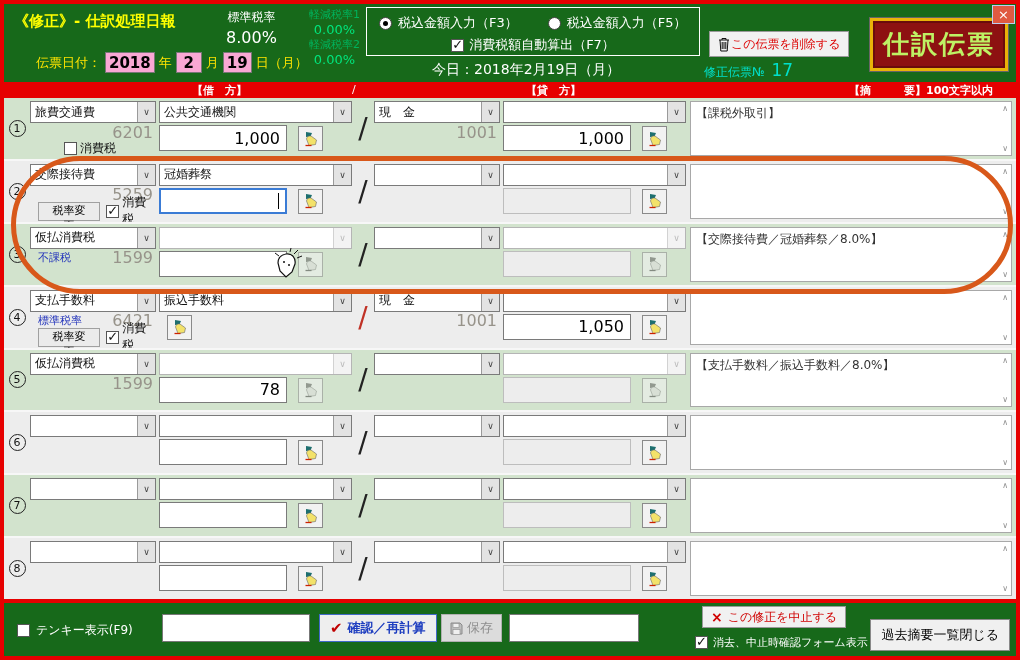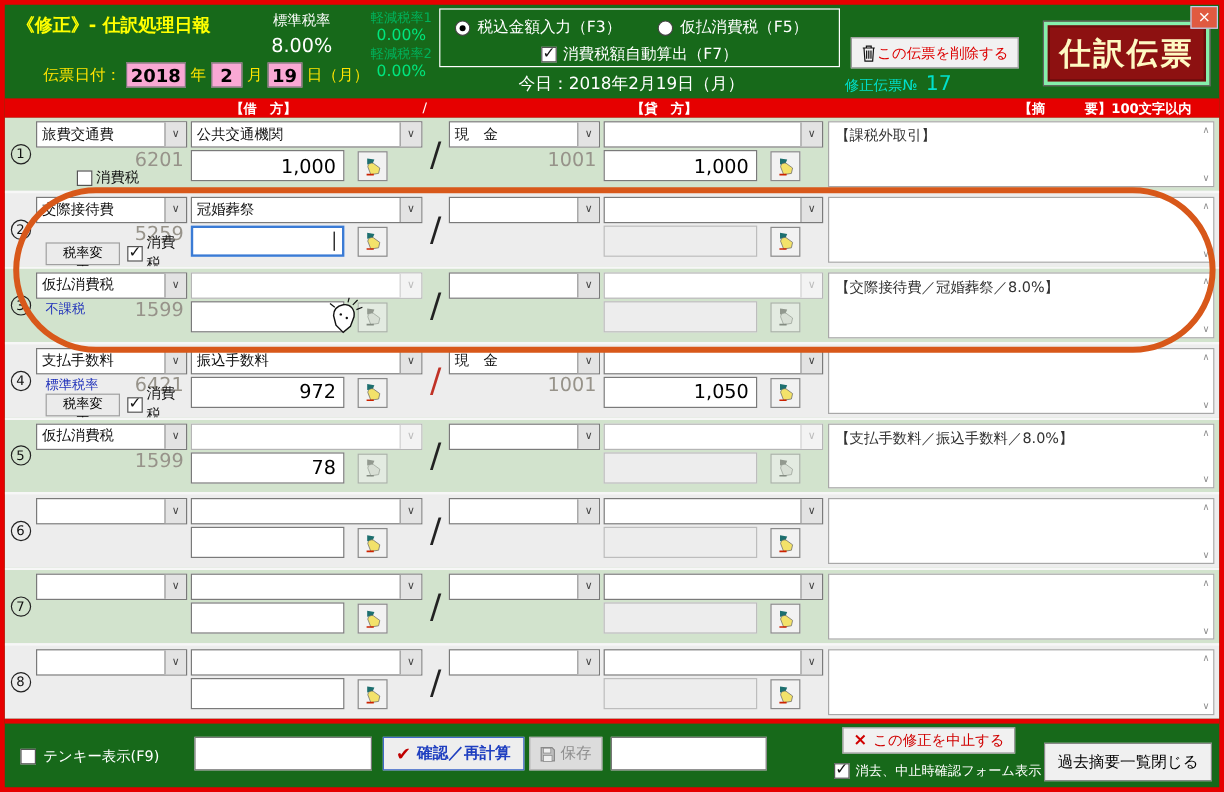--- a/index.html
+++ b/index.html
@@ -27,21 +27,21 @@
   .opt-line1 .gap{ width:18px; }
   .opt-line2{ display:flex; align-items:center; gap:5px; justify-content:center; margin-top:4px; }
   .radio{ width:13px; height:13px; border-radius:50%; background:#fff; border:1px solid #444; position:relative; flex:none; }
   .radio.checked::after{ content:""; position:absolute; left:3px; top:3px; width:5px; height:5px; border-radius:50%; background:#000; }
   .cbx{ width:13px; height:13px; background:#fff; border:1px solid #555; position:relative; flex:none; }
   .cbx.checked::after{ content:"✓"; position:absolute; top:-3px; left:0px; font-size:13px; font-weight:bold; color:#111; }
   .today{ position:absolute; left:428px; top:57px; color:#fff; font-size:14px; }
   .delete-btn{ position:absolute; left:705px; top:27px; height:26px; background:#f1f1f1; border:1px solid #999; color:#dd0000; font-size:12px; display:flex; align-items:center; gap:1px; padding:0 8px; font-family:inherit; cursor:default; }
   .voucher-no{ position:absolute; left:700px; top:56px; color:#00e0cc; display:flex; align-items:baseline; gap:7px; }
   .voucher-no .lb{ font-size:12px; } .voucher-no .vl{ font-size:17px; }
-  .voucher-btn{ position:absolute; right:8px; top:14px; width:138px; height:53px; background:#8d1111; color:#fef9c3; font-size:26px; font-weight:bold; letter-spacing:2px; border:3px solid #86efac; outline:1px solid #666; box-shadow: inset 0 0 0 2px #6a0c0c; font-family:inherit; }
+  .voucher-btn{ position:absolute; right:8px; top:14px; width:138px; height:53px; background:#8d1111; color:#bef264; font-size:26px; font-weight:bold; letter-spacing:2px; border:3px solid #eab308; outline:1px solid #666; box-shadow: inset 0 0 0 2px #6a0c0c; font-family:inherit; }
   .close-btn{ position:absolute; right:1px; top:1px; width:23px; height:19px; background:#e05a41; border:1px solid #bcd0f2; color:#fff; font-size:13px; line-height:16px; text-align:center; font-family:inherit; }
   
   .colbar{ height:16px; flex:none; background:#e60000; position:relative; color:#fff; font-size:11px; font-weight:bold; }
   .colbar span{ position:absolute; top:1px; }
   .ch-debit{ left:188px; } .ch-slash{ left:348px; font-weight:normal; } .ch-credit{ left:522px; } .ch-memo{ left:845px; }
   
   .rows{ flex:1; display:flex; flex-direction:column; background:#d9d9d9; }
   .row{ flex:1; display:flex; align-items:stretch; }
   .row + .row{ border-top:2px solid #f7f7f7; }
   .row.green{ background:#d2e3cd; } .row.grey{ background:#ededed; }
@@ -116,21 +116,21 @@
       <div class="vl">0.00%</div>
       <div class="lb">軽減税率2</div>
       <div class="vl">0.00%</div>
     </div>
     <div class="opt-box">
       <div class="opt-line1">
         <span class="radio checked"></span>
         <span>税込金額入力（F3）</span>
         <span class="gap"></span>
         <span class="radio"></span>
-        <span>仮払消費税（F5）</span>
+        <span>税込金額入力（F5）</span>
       </div>
       <div class="opt-line2">
         <span class="cbx checked"></span>
         <span>消費税額自動算出（F7）</span>
       </div>
     </div>
     <div class="today">今日：2018年2月19日（月）</div>
     <button class="delete-btn">
       <svg width="12" height="15" viewBox="0 0 12 15">
           <path d="M1 3 h10 M4 3 V1.5 h4 V3 M2 3 l0.8 11 h6.4 L10 3 M4.2 5 v7 M6 5 v7 M7.8 5 v7" stroke="#111" stroke-width="1" fill="none"></path>
@@ -400,21 +400,20 @@
             <span class="code-lb">6421</span>
           </div>
           <div class="meta-bot">
             <button class="rate-btn">税率変更</button>
             <span class="taxcb">
               <span class="cbx checked"></span>
               <span>消費税</span>
             </span>
           </div>
         </div>
-        <div class="amount normal">972</div>
         <button class="assist">
           <svg width="18" height="18" viewBox="0 0 18 18">
             <path d="M4 2 l6 1 -1.5 3.5 -4.5 0.5 z" fill="#1d6f6f"></path>
             <path d="M4.5 9 c0-2.5 2.5-3.5 4.5-3 l5.5 4 -1 4.5 -6.5 1 z" fill="#f3e26a" stroke="#666" stroke-width="0.6"></path>
             <path d="M3.5 15.5 h6" stroke="#cc2200" stroke-width="1.3"></path>
           </svg>
         </button>
       </div>
     </div>
     <div class="slash-col red">/</div>

